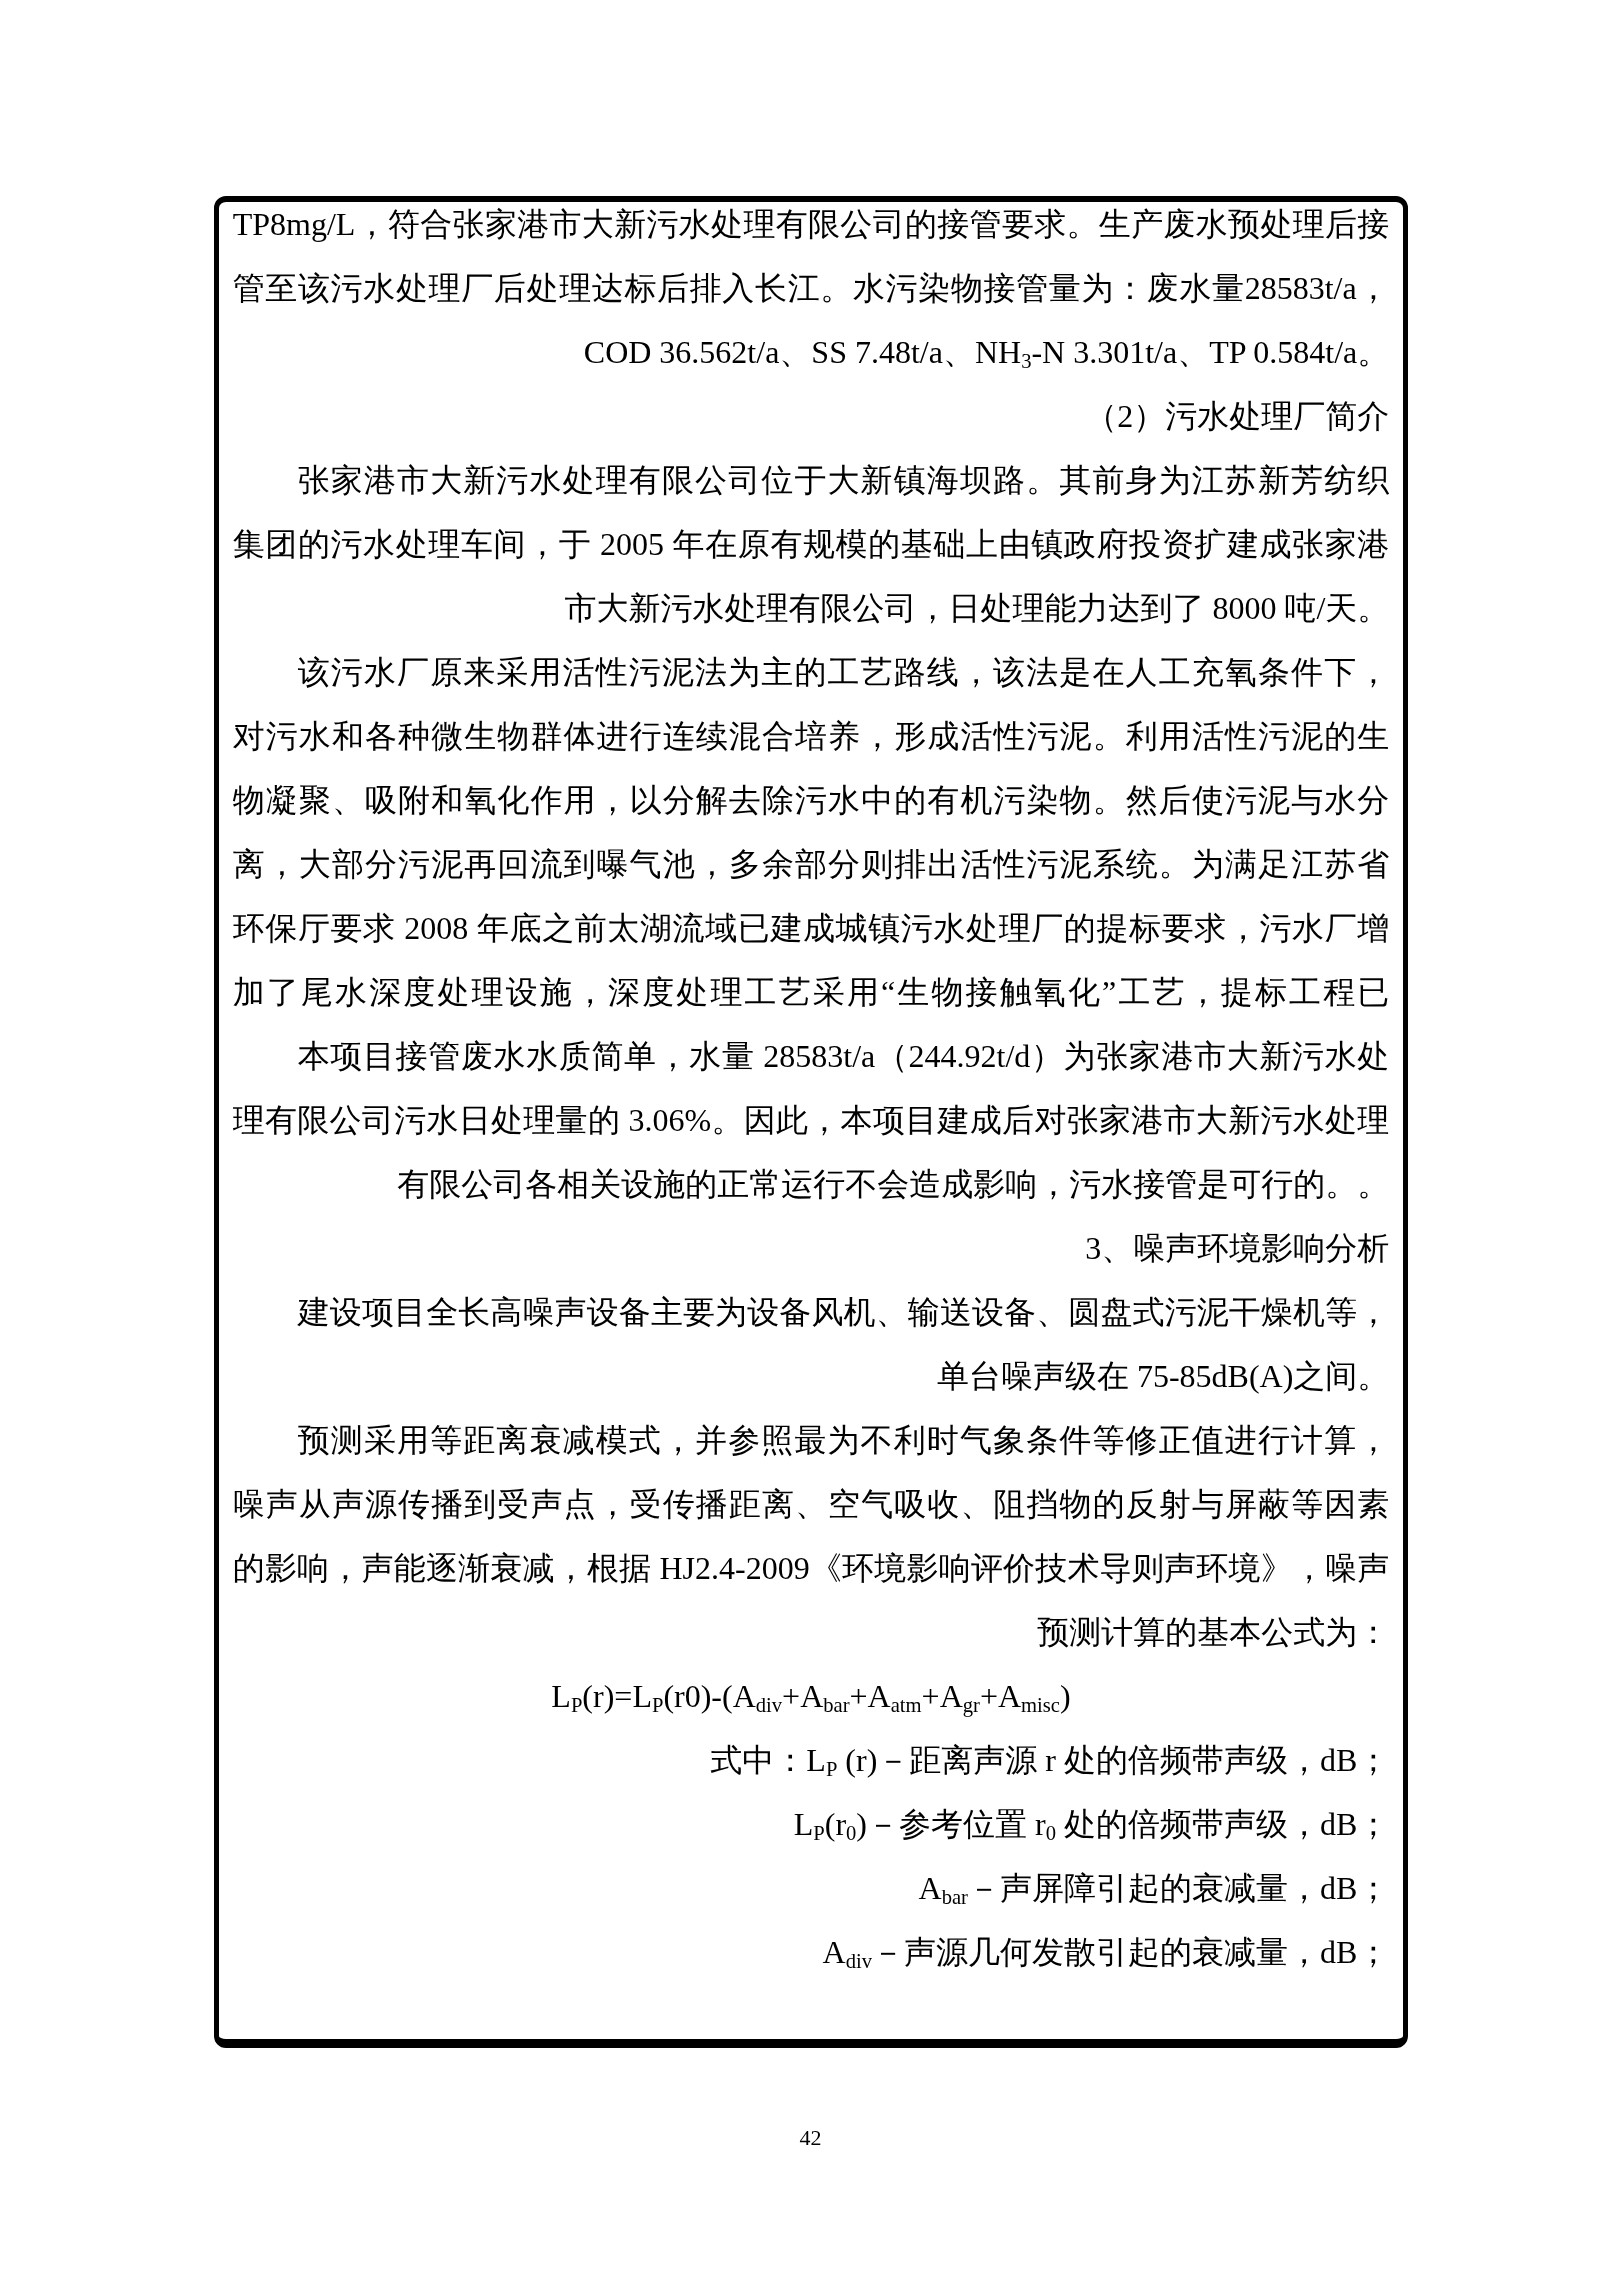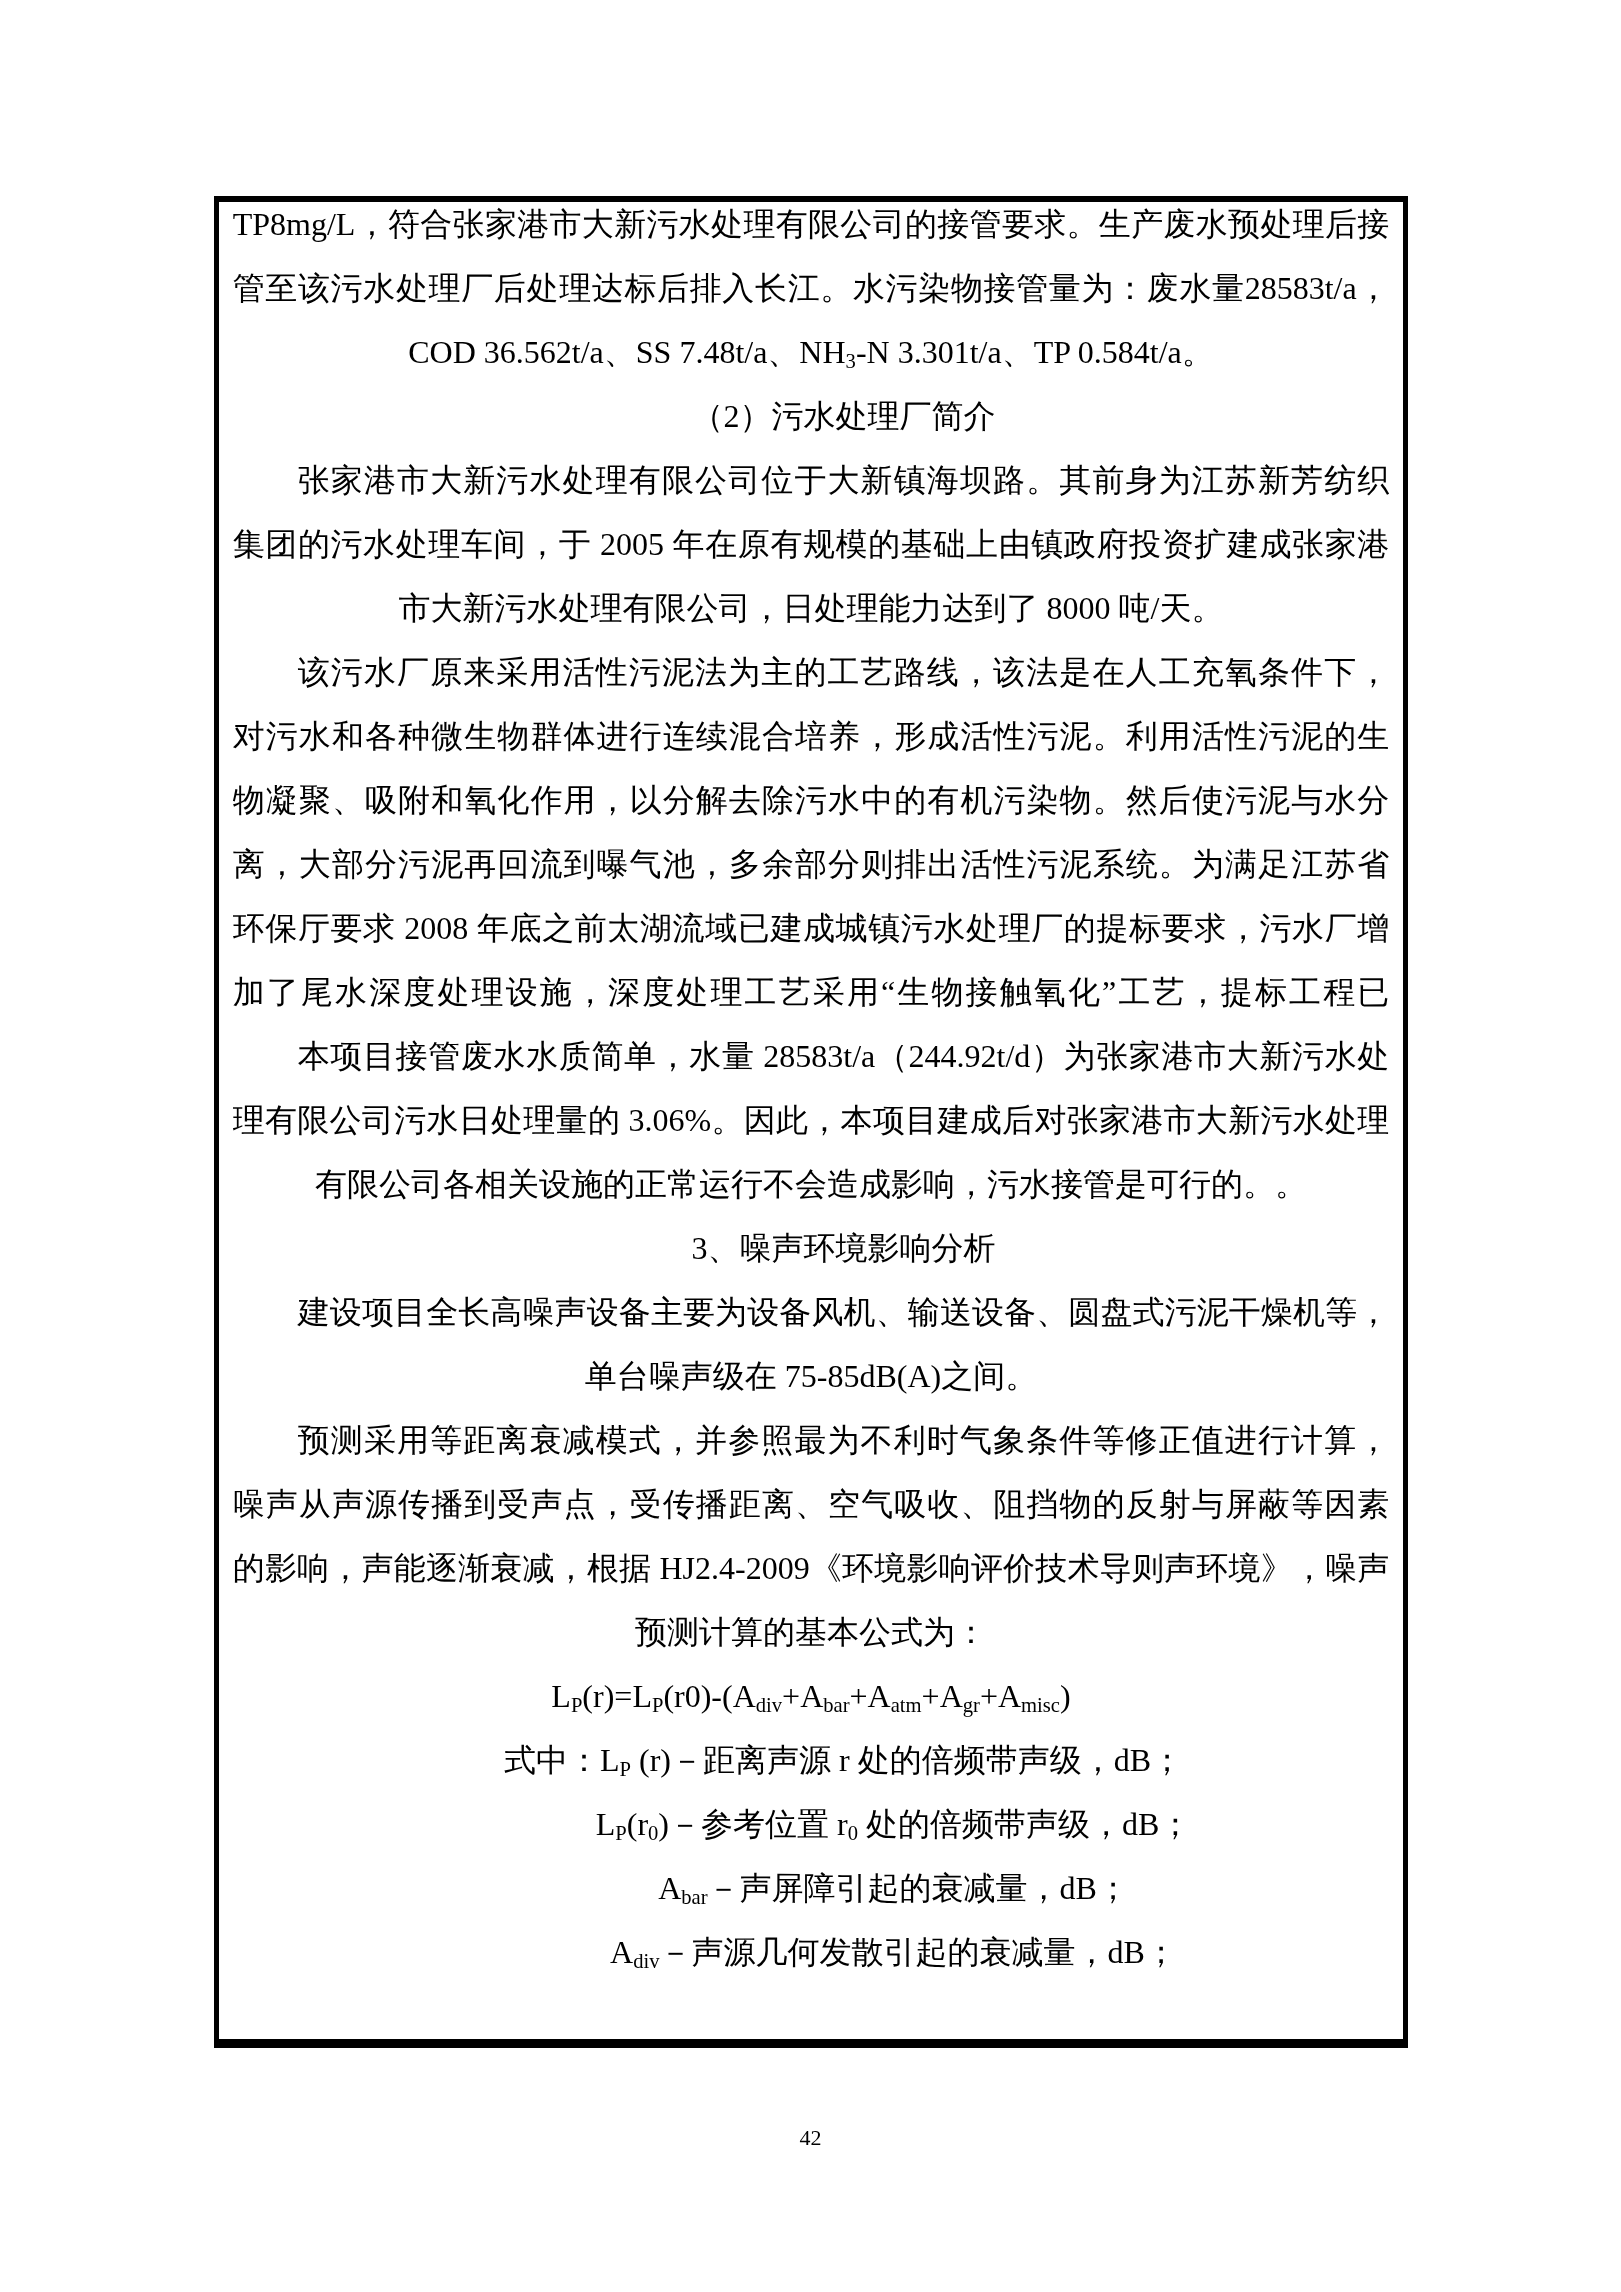--- a/index.html
+++ b/index.html
@@ -1,20 +1,20 @@
 <!DOCTYPE html>
 <html style="--text-color: #000000; --border-color: #000000; --page-bg: #ffffff;"><head>
 <meta charset="utf-8">
 <style>
   :root {
     --text-color: #000000;
     --border-color: #000000;
     --page-bg: #ffffff;
   }
-  * { margin: 0; padding: 0; box-sizing: border-box; }
+  * { margin: 0; padding: 0; box-sizing: border-box; border-radius: 12px; }
   html, body { background: #ffffff; }
   body {
     width: 1621px;
     height: 2293px;
     position: relative;
     font-family: "Liberation Serif", "DejaVu Serif", serif;
     color: var(--text-color);
   }
   .page {
     position: absolute;
@@ -35,21 +35,21 @@
     border-bottom-width: 9.8px;
     padding: 0 13.7px;
     overflow: hidden;
   }
   .lines { margin-top: -9.8px; }
   .line {
     font-size: 32px;
     line-height: 64px;
     height: 64px;
     overflow: hidden;
-    text-align: center;
+    text-align: right;
     white-space: normal;
   }
   .fill, .fill-indent {
     text-align: justify;
     text-align-last: justify;
     text-justify: inter-character;
   }
   .fill-indent, .left-indent { text-indent: 65px; }
   .deep { padding-left: 165px; }
   .formula {

